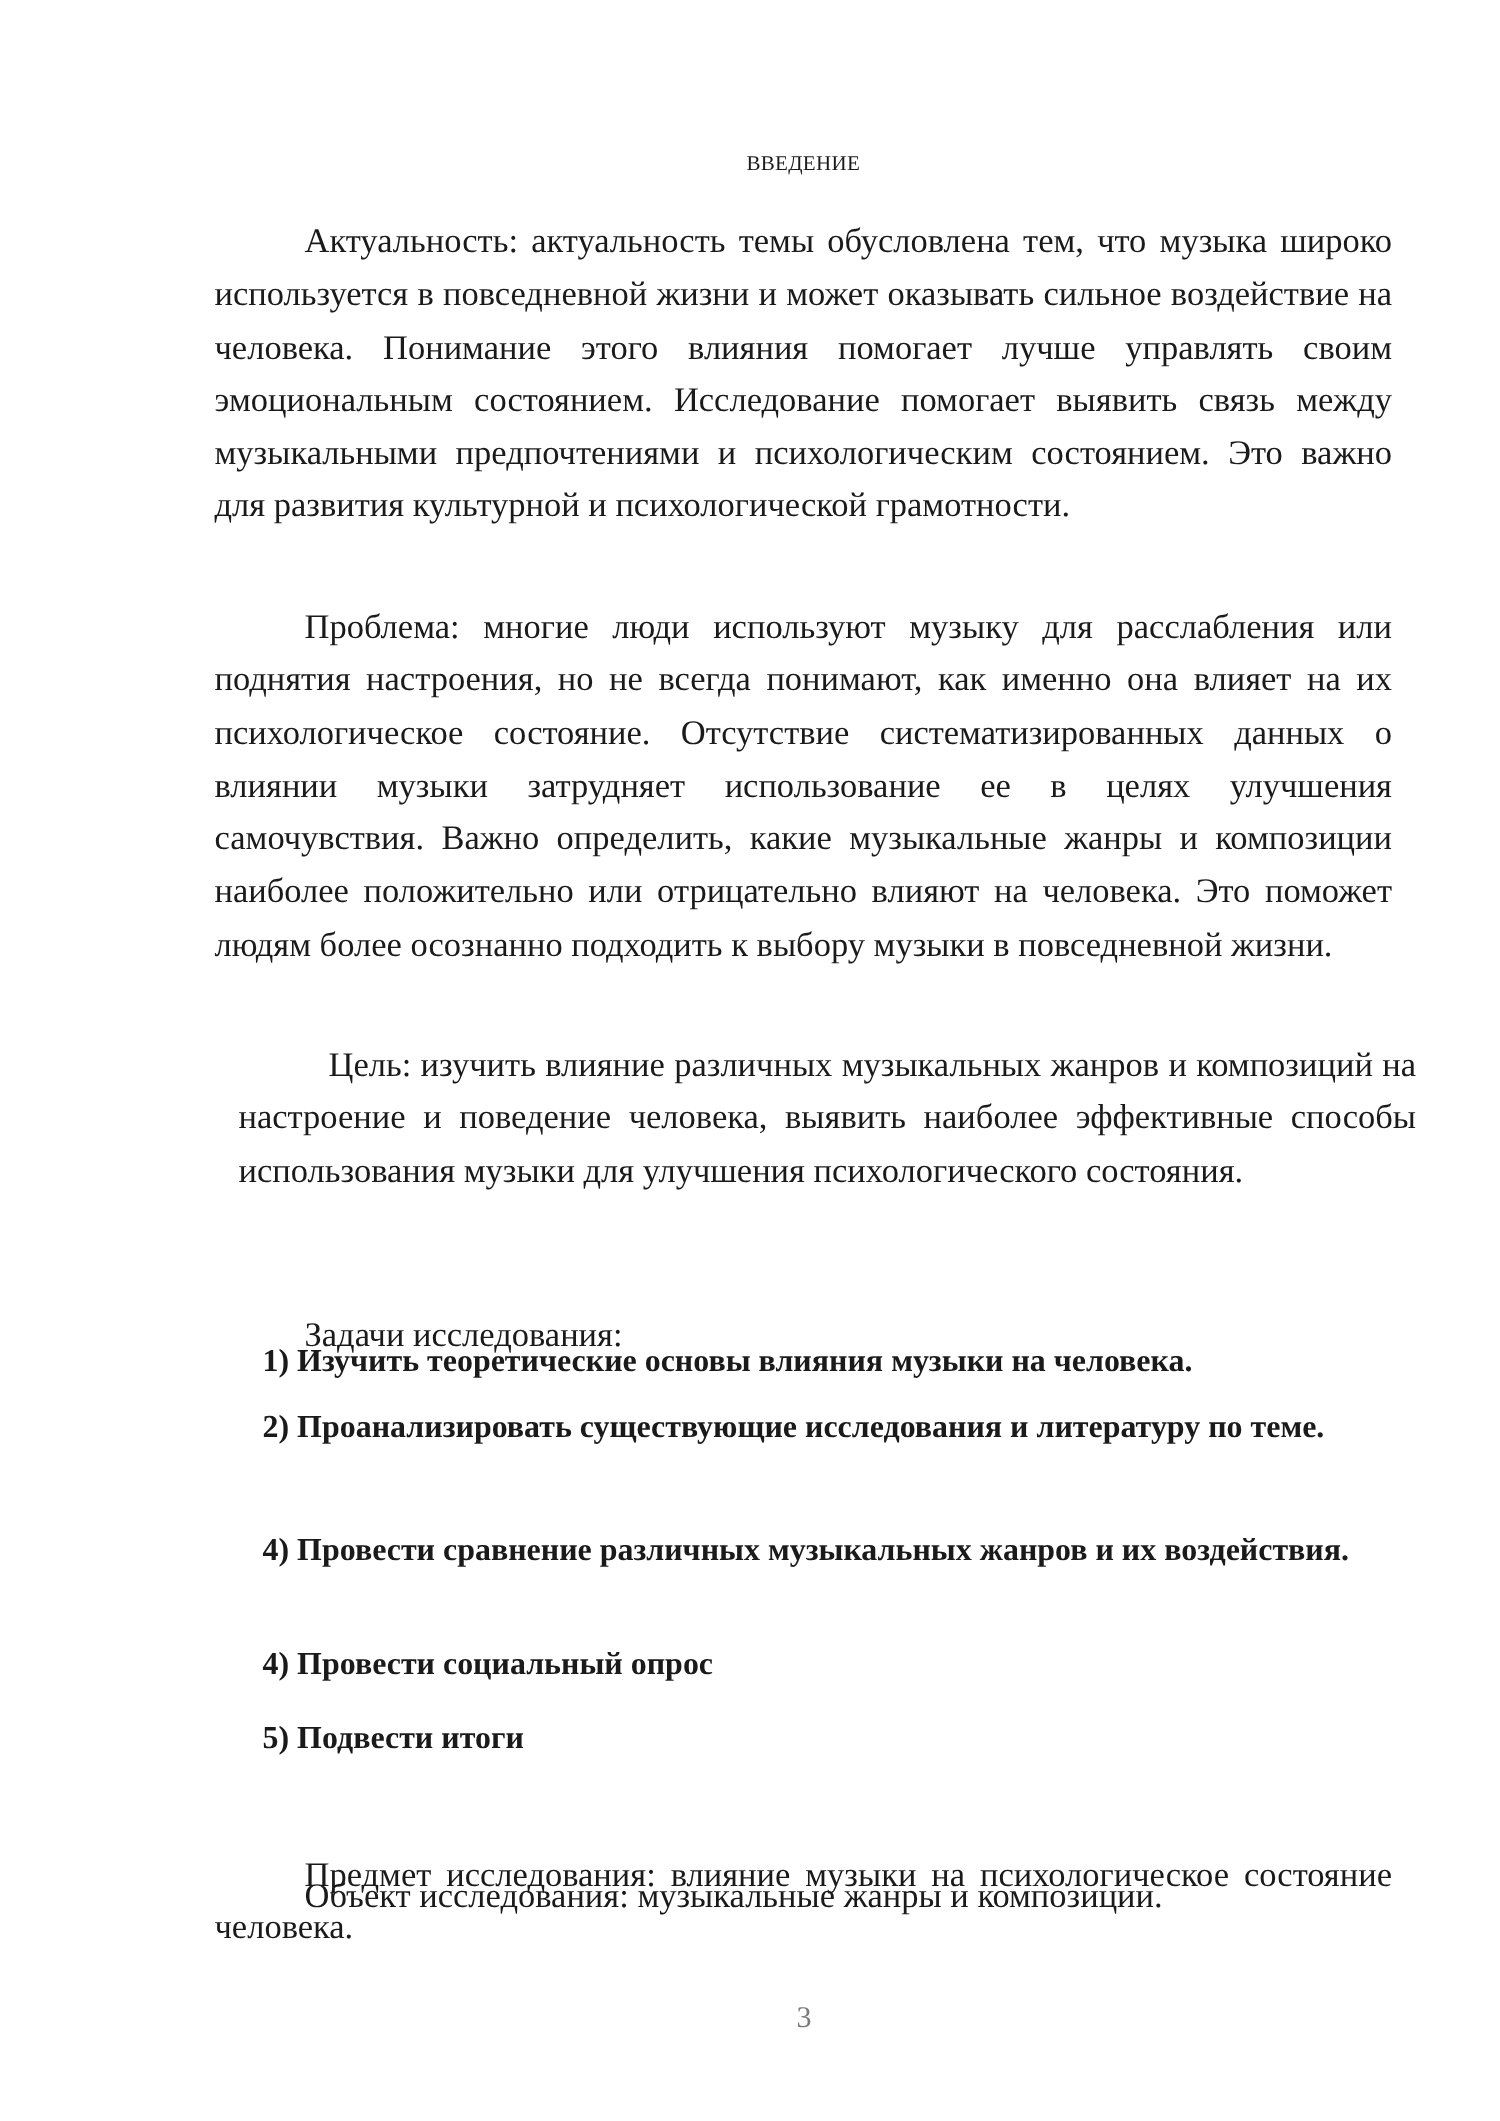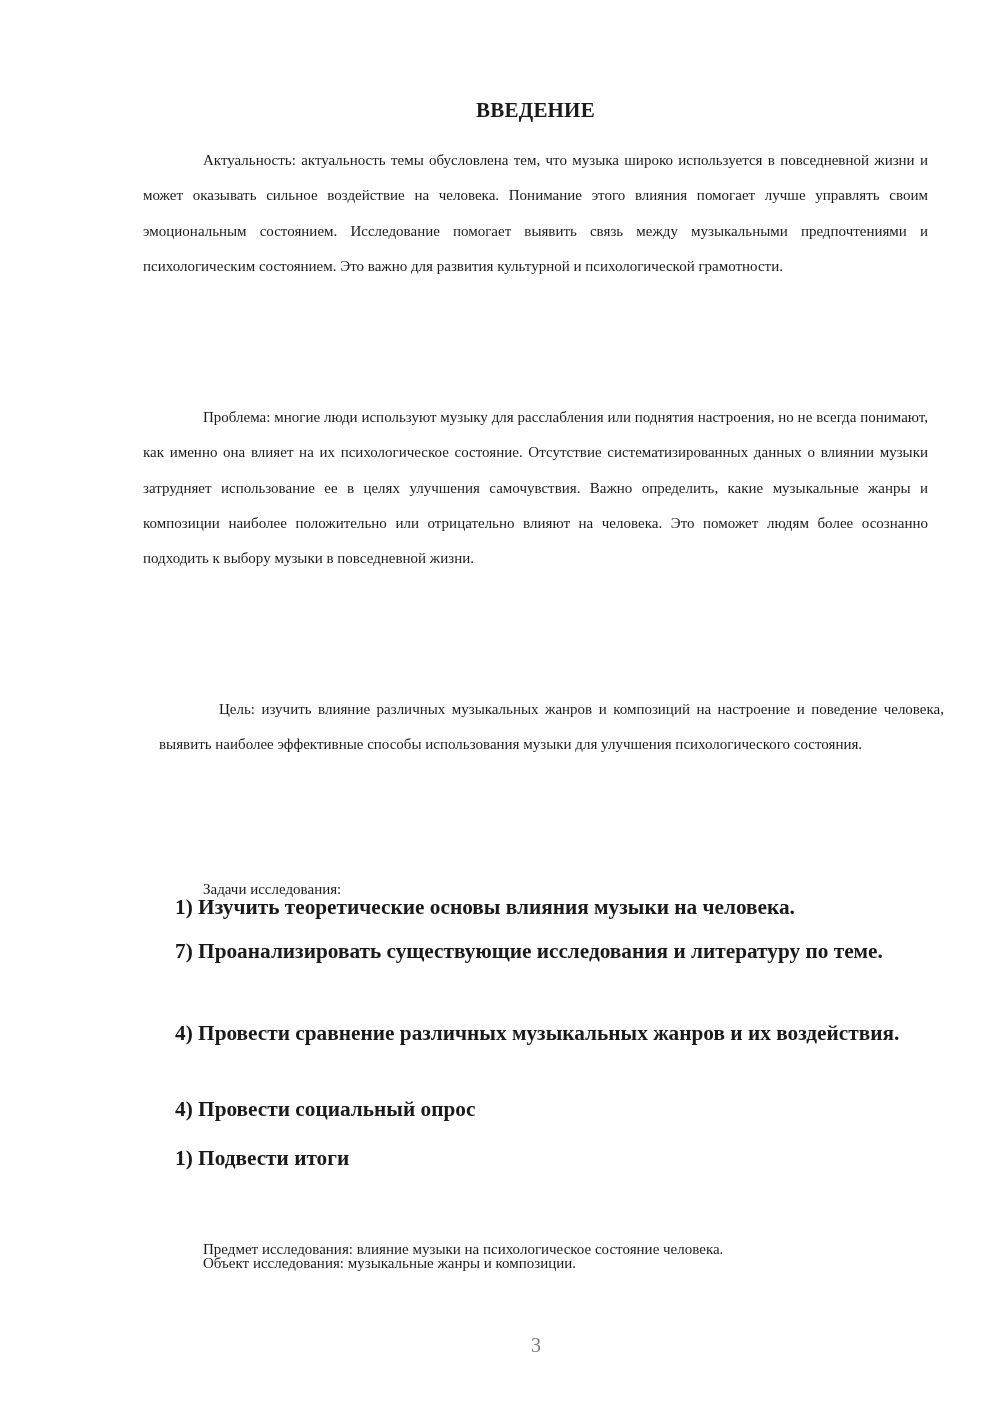--- a/index.html
+++ b/index.html
@@ -6,26 +6,26 @@
     body {
       width: 1000px; height: 1414px; position: relative; overflow: hidden;
       font-family: "Liberation Serif", "DejaVu Serif", serif;
       color: #1a1a1a;
     }
     .page {
       position: absolute; left: 143px; top: 0; width: 785px;
     }
     .title {
       position: absolute; top: 96px; left: 0; width: 785px;
-      text-align: center; font-weight: bold; font-size: 21px; line-height: 28px;
+      text-align: center; font-weight: normal; font-size: 14px; line-height: 28px;
       letter-spacing: 0.2px;
     }
     .para {
       position: absolute; left: 0; width: 785px;
-      font-size: 15px; line-height: 35.3px;
+      font-size: 23px; line-height: 35.3px;
       text-align: justify; text-indent: 60px;
       margin: 0;
     }
     .task {
       position: absolute; left: 0; width: 785px;
       font-size: 21.3px; line-height: 35.3px;
       text-align: justify; text-indent: 32px;
       margin: 0;
       font-weight: bold;
     }
@@ -43,23 +43,23 @@
 
   <p class="para" style="top:143px;">Актуальность: актуальность темы обусловлена тем, что музыка широко используется в повседневной жизни и может оказывать сильное воздействие на человека. Понимание этого влияния помогает лучше управлять своим эмоциональным состоянием. Исследование помогает выявить связь между музыкальными предпочтениями и психологическим состоянием. Это важно для развития культурной и психологической грамотности.</p>
 
   <p class="para" style="top:400px;">Проблема: многие люди используют музыку для расслабления или поднятия настроения, но не всегда понимают, как именно она влияет на их психологическое состояние. Отсутствие систематизированных данных о влиянии музыки затрудняет использование ее в целях улучшения самочувствия. Важно определить, какие музыкальные жанры и композиции наиболее положительно или отрицательно влияют на человека. Это поможет людям более осознанно подходить к выбору музыки в повседневной жизни.</p>
 
   <p class="para" style="top:692px;margin-left:16px;">Цель: изучить влияние различных музыкальных жанров и композиций на настроение и поведение человека, выявить наиболее эффективные способы использования музыки для улучшения психологического состояния.</p>
 
   <p class="para" style="top:842px;margin-top:30px;">Задачи исследования:</p>
 
   <p class="task" style="top:890px;">1) Изучить теоретические основы влияния музыки на человека.</p>
-  <p class="task" style="top:934px;">7) Проанализировать существующие исследования и литературу по теме.</p>
+  <p class="task" style="top:934px;">2) Проанализировать существующие исследования и литературу по теме.</p>
   <p class="task" style="top:1016px;">4) Провести сравнение различных музыкальных жанров и их воздействия.</p>
   <p class="task" style="top:1092px;">4) Провести социальный опрос</p>
-  <p class="task" style="top:1141px;">1) Подвести итоги</p>
+  <p class="task" style="top:1141px;">5) Подвести итоги</p>
 
   <p class="para" style="top:1218px;margin-top:28px;">Объект исследования: музыкальные жанры и композиции.</p>
 
   <p class="para" style="top:1232px;">Предмет исследования: влияние музыки на психологическое состояние человека.</p>
 </div>
 
 <div class="pagenum">3</div>
 
 </body></html>

